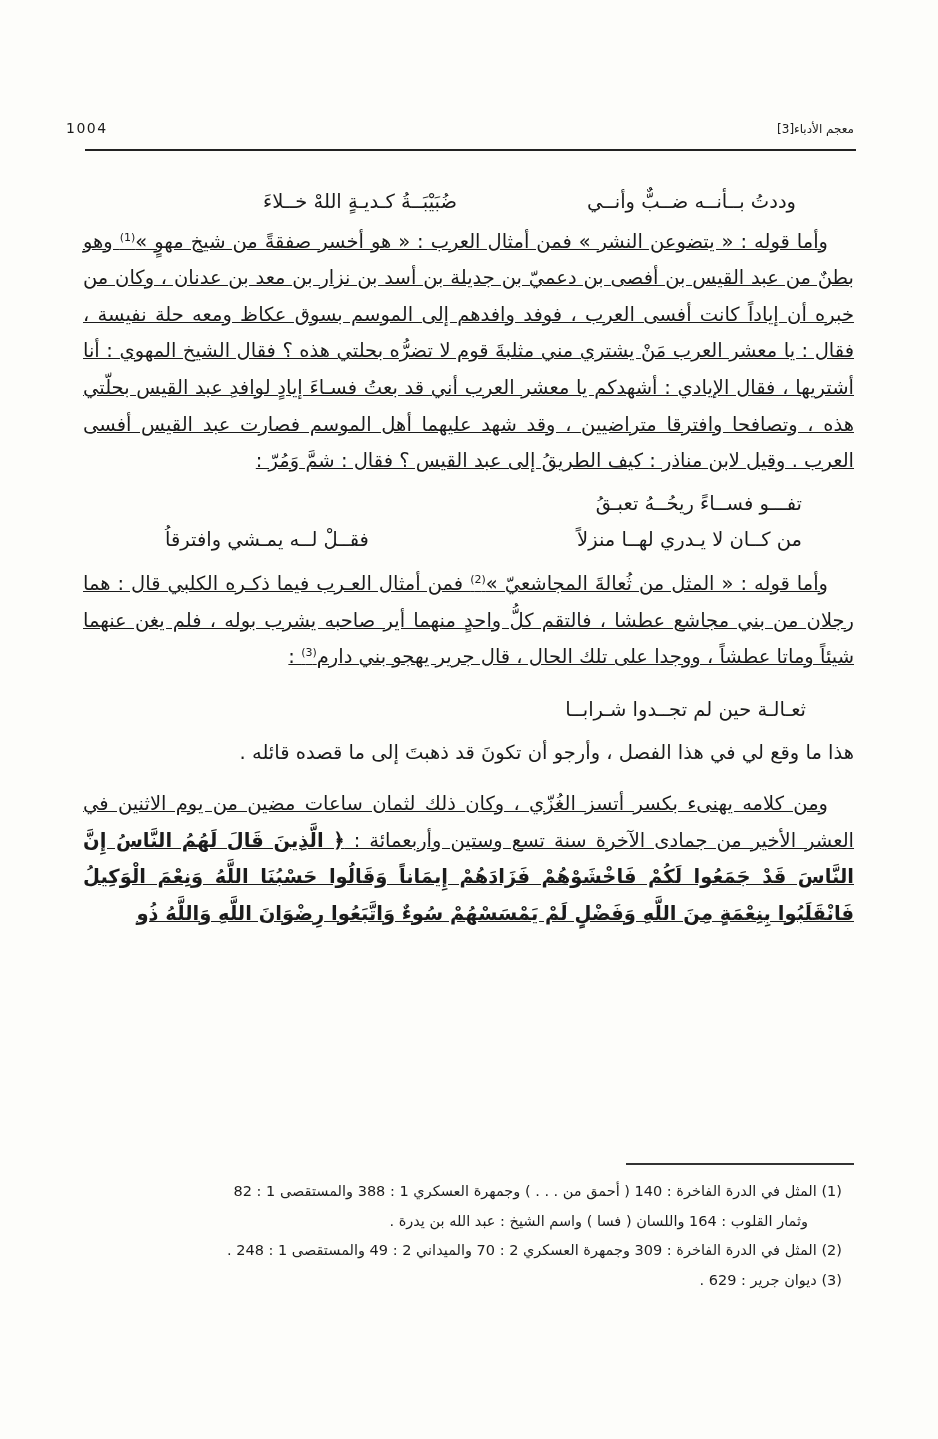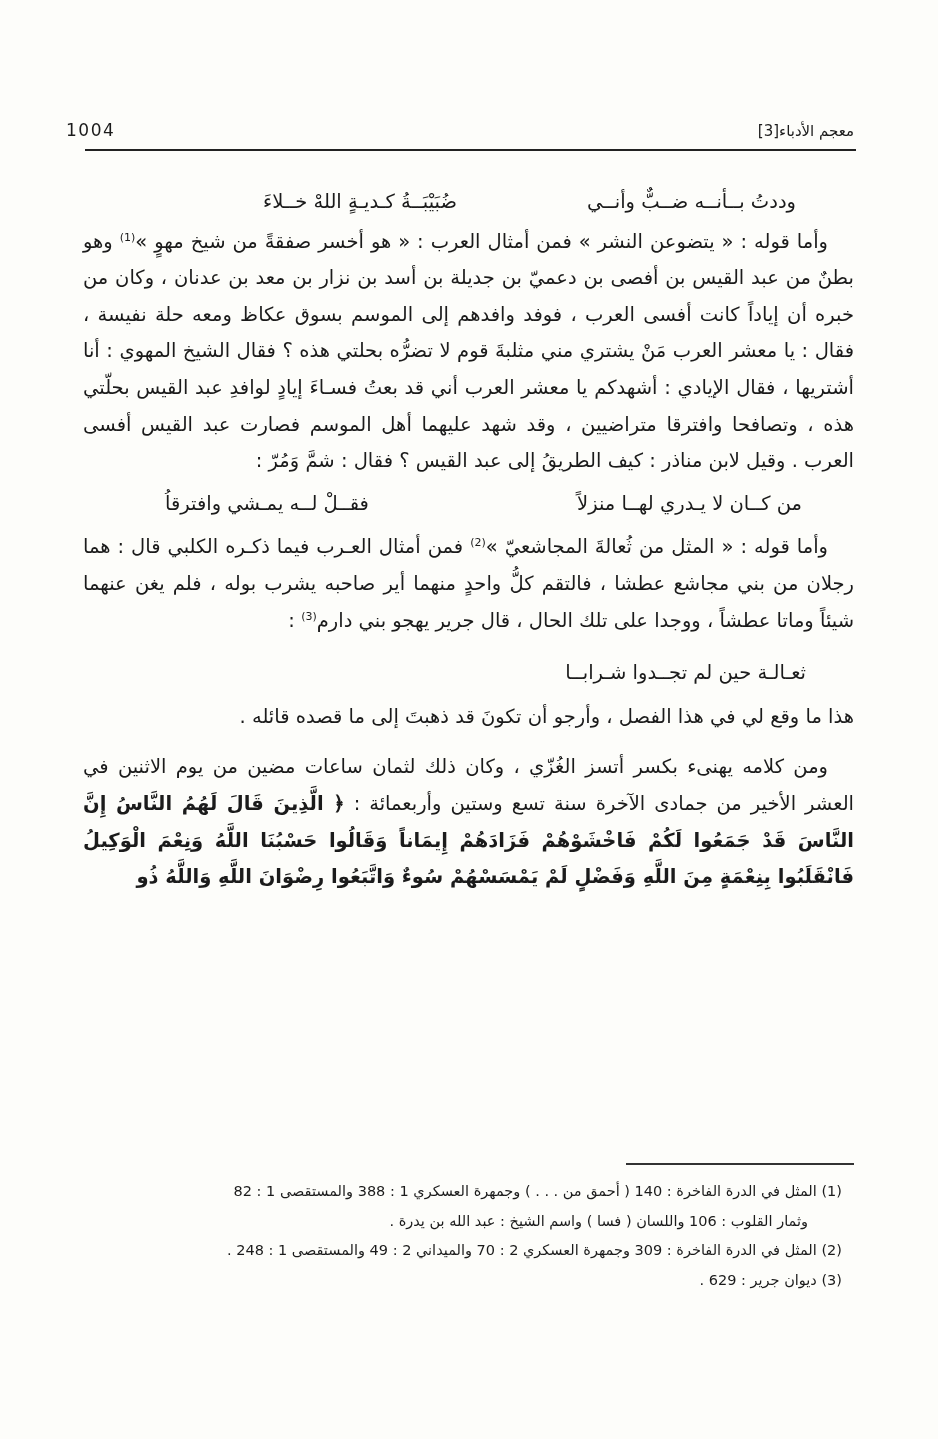--- a/index.html
+++ b/index.html
@@ -14,37 +14,37 @@
     overflow: hidden;
   }
   .page-header {
     position: absolute;
     top: 120px; left: 66px; right: 84px;
     display: flex;
     justify-content: space-between;
     align-items: baseline;
     direction: ltr;
   }
-  .page-number { font-size: 17px; letter-spacing: 1.5px; }
-  .header-title { font-size: 15px; direction: rtl; padding-left: 28px; }
+  .page-number { font-size: 14px; letter-spacing: 1.5px; }
+  .header-title { font-size: 12px; direction: rtl; padding-left: 28px; }
   .header-rule {
     position: absolute;
     top: 149px; left: 85px; right: 82px;
     border-top: 2px solid #222;
   }
   .content {
     position: absolute;
     top: 182px; right: 84px; left: 83px;
     direction: rtl;
     text-align: justify;
     font-size: 19.5px;
     line-height: 36.6px;
   }
   .prose { margin: 0; }
-  .indent { text-indent: 26px; }
+  .indent { text-indent: 26px; text-decoration: underline; }
   sup { font-size: 11px; line-height: 0; vertical-align: super; }
   .verse {
     display: flex;
     justify-content: space-between;
   }
   .hemi { white-space: nowrap; }
   .v1 { padding: 2px 58px 3px 180px; }
   .poem { margin: 6px 0 7px; }
   .v2 { padding: 0 52px 0 82px; }
   .v3 { padding: 0 48px 0 128px; margin: 16px 0 7px; }
@@ -82,20 +82,21 @@
 
     <div class="verse v1">
       <span class="hemi">وددتُ بــأنــه ضــبٌّ وأنــي</span>
       <span class="hemi">ضُبَيْبَــةُ كـديـةٍ اللهْ خــلاءَ</span>
     </div>
 
     <p class="prose indent"><span>وأما قوله : « يتضوعن النشر » فمن أمثال العرب : « هو أخسر صفقةً من شيخ مهوٍ »</span><sup>(1)</sup><span> وهو بطنٌ من عبد القيس بن أفصى بن دعميّ بن جديلة بن أسد بن نزار بن معد بن عدنان ، وكان من خبره أن إياداً كانت أفسى العرب ، فوفد وافدهم إلى الموسم بسوق عكاظ ومعه حلة نفيسة ، فقال : يا معشر العرب مَنْ يشتري مني مثلبةَ قوم لا تضرُّه بحلتي هذه ؟ فقال الشيخ المهوي : أنا أشتريها ، فقال الإيادي : أشهدكم يا معشر العرب أني قد بعتُ فسـاءَ إيادٍ لوافدِ عبد القيس بحلّتي هذه ، وتصافحا وافترقا متراضيين ، وقد شهد عليهما أهل الموسم فصارت عبد القيس أفسى العرب . وقيل لابن مناذر : كيف الطريقُ إلى عبد القيس ؟ فقال : شمَّ وَمُرّ :</span></p>
 
     <div class="poem">
       <div class="verse v2">
+        <span class="hemi">تفـــو فســاءً ريحُــهُ تعبـقُ</span>
       </div>
       <div class="verse v2">
         <span class="hemi">من كــان لا يـدري لهــا منزلاً</span>
         <span class="hemi">فقــلْ لــه يمـشي وافترقاُ</span>
       </div>
     </div>
 
     <p class="prose indent"><span>وأما قوله : « المثل من ثُعالةَ المجاشعيّ »</span><sup>(2)</sup><span> فمن أمثال العـرب فيما ذكـره الكلبي قال : هما رجلان من بني مجاشع عطشا ، فالتقم كلُّ واحدٍ منهما أير صاحبه يشرب بوله ، فلم يغن عنهما شيئاً وماتا عطشاً ، ووجدا على تلك الحال ، قال جرير يهجو بني دارم</span><sup>(3)</sup><span> :</span></p>
 
     <div class="verse v3">
@@ -105,18 +106,18 @@
     <p class="prose">هذا ما وقع لي في هذا الفصل ، وأرجو أن تكونَ قد ذهبتَ إلى ما قصده قائله .</p>
 
     <p class="prose indent para4"><span>ومن كلامه يهنىء بكسر أتسز الغُزّي ، وكان ذلك لثمان ساعات مضين من يوم الاثنين في العشر الأخير من جمادى الآخرة سنة تسع وستين وأربعمائة : </span><span class="quran">﴿ الَّذِينَ قَالَ لَهُمُ النَّاسُ إِنَّ النَّاسَ قَدْ جَمَعُوا لَكُمْ فَاخْشَوْهُمْ فَزَادَهُمْ إِيمَاناً وَقَالُوا حَسْبُنَا اللَّهُ وَنِعْمَ الْوَكِيلُ فَانْقَلَبُوا بِنِعْمَةٍ مِنَ اللَّهِ وَفَضْلٍ لَمْ يَمْسَسْهُمْ سُوءٌ وَاتَّبَعُوا رِضْوَانَ اللَّهِ وَاللَّهُ ذُو</span></p>
 
   </main>
 
   <div class="footnote-sep"></div>
 
   <section class="footnotes" dir="rtl">
     <p class="fn">(1) المثل في الدرة الفاخرة : 140 ( أحمق من . . . ) وجمهرة العسكري 1 : 388 والمستقصى 1 : 82</p>
-    <p class="fn fn-cont">وثمار القلوب : 106 واللسان ( فسا ) واسم الشيخ : عبد الله بن يدرة .</p>
+    <p class="fn fn-cont">وثمار القلوب : 164 واللسان ( فسا ) واسم الشيخ : عبد الله بن يدرة .</p>
     <p class="fn">(2) المثل في الدرة الفاخرة : 309 وجمهرة العسكري 2 : 70 والميداني 2 : 49 والمستقصى 1 : 248 .</p>
     <p class="fn">(3) ديوان جرير : 629 .</p>
   </section>
 
 </div>
 
 </body></html>

